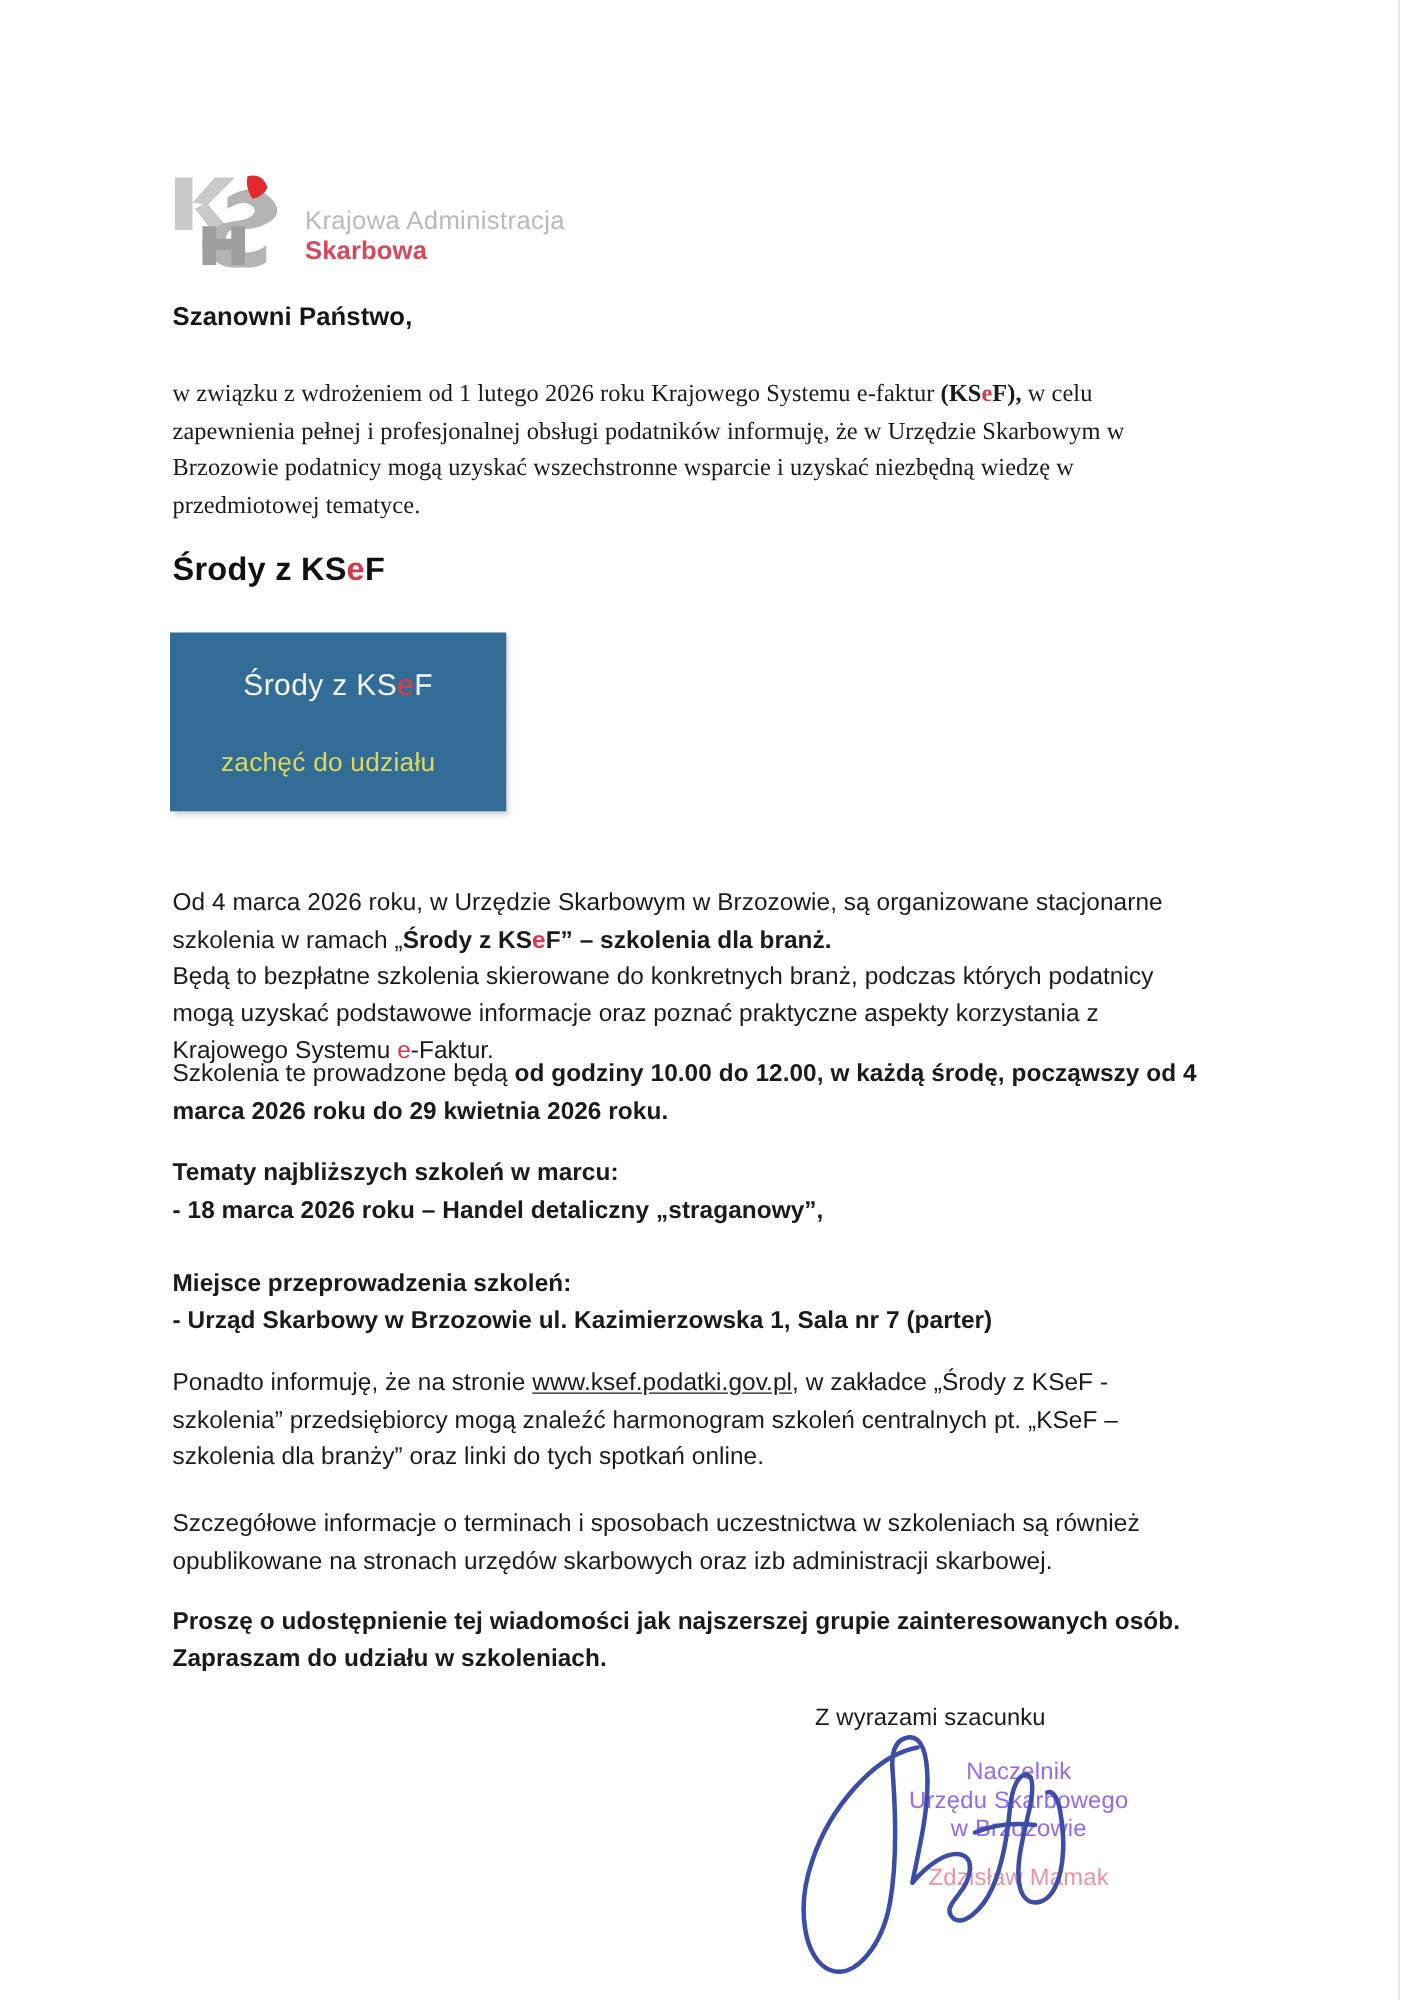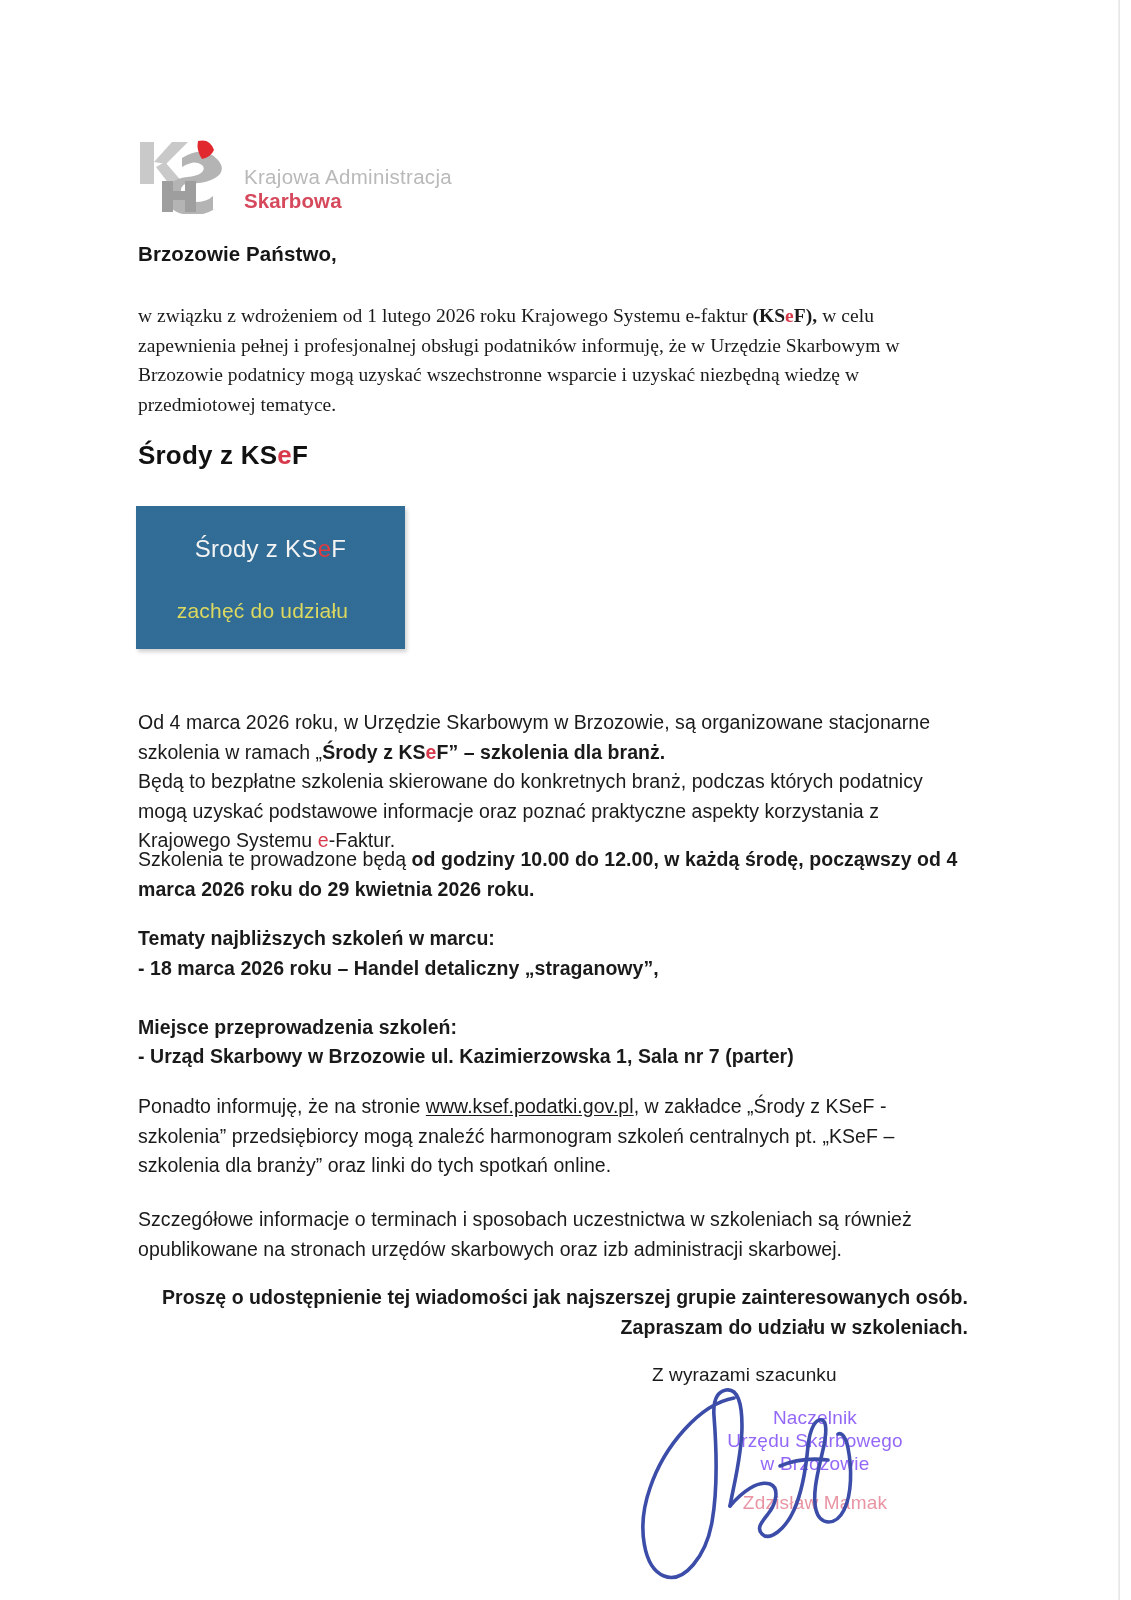--- a/index.html
+++ b/index.html
@@ -100,21 +100,21 @@
     font-size: 26px;
     font-weight: 700;
     color: #111111;
     letter-spacing: 0.2px;
   }
   .para-od     { top: 708px;  width: 830px; }
   .para-godz   { top: 845px;  width: 830px; }
   .para-tematy { top: 924px;  width: 830px; }
   .para-ponad  { top: 1092px; width: 830px; }
   .para-szczeg { top: 1205px; width: 830px; }
-  .para-prosze { top: 1283px; width: 830px; text-align: right; }
+  .para-prosze { top: 1283px; width: 830px; }
 
   strong { font-weight: 700; }
   .red-e { color: #d8394a; font-weight: inherit; }
   .link {
     color: #1a1a1a;
     text-decoration: underline;
     text-underline-offset: 2px;
   }
 
   
@@ -243,21 +243,21 @@
       </svg>
     </div>
     <div class="kas-words">
       <div class="kas-line1">Krajowa Administracja</div>
       <div class="kas-line2">Skarbowa</div>
     </div>
   </div>
 
   <div class="body-col">
 
-    <div class="salutation pos">Brzozowie Państwo,</div>
+    <div class="salutation pos">Szanowni Państwo,</div>
 
     <p class="para pos para-intro"><span>w związku z wdrożeniem od 1 lutego 2026 roku Krajowego Systemu e-faktur </span><strong><span>(KS</span><span class="red-e">e</span><span>F),</span></strong><span> w celu zapewnienia  pełnej i profesjonalnej obsługi podatników informuję, że w Urzędzie Skarbowym w Brzozowie podatnicy mogą uzyskać wszechstronne wsparcie i uzyskać niezbędną wiedzę w przedmiotowej tematyce.</span></p>
 
     <div class="pos h-srody"><span>Środy z KS</span><span class="red-e">e</span><span>F</span></div>
 
     <p class="para pos para-od"><span>Od 4 marca 2026 roku, w Urzędzie Skarbowym w Brzozowie, są organizowane stacjonarne szkolenia w ramach „</span><strong><span>Środy z KS</span><span class="red-e">e</span><span>F” – szkolenia dla branż.</span></strong><br><span>Będą to bezpłatne szkolenia skierowane do konkretnych branż, podczas których podatnicy mogą uzyskać podstawowe informacje oraz poznać praktyczne aspekty korzystania z Krajowego Systemu </span><span class="red-e">e</span><span>-Faktur.</span></p>
 
     <p class="para pos para-godz"><span>Szkolenia te prowadzone będą </span><strong>od godziny 10.00 do 12.00, w każdą środę, począwszy od 4 marca 2026 roku do 29 kwietnia 2026 roku.</strong></p>
 
     <p class="para pos para-tematy"><strong>Tematy najbliższych szkoleń w marcu:</strong><br><strong>- 18 marca 2026 roku – Handel detaliczny „straganowy”,</strong><br><br><strong>Miejsce przeprowadzenia szkoleń:</strong><br><strong>- Urząd Skarbowy w Brzozowie ul. Kazimierzowska 1, Sala nr 7 (parter)</strong></p>

